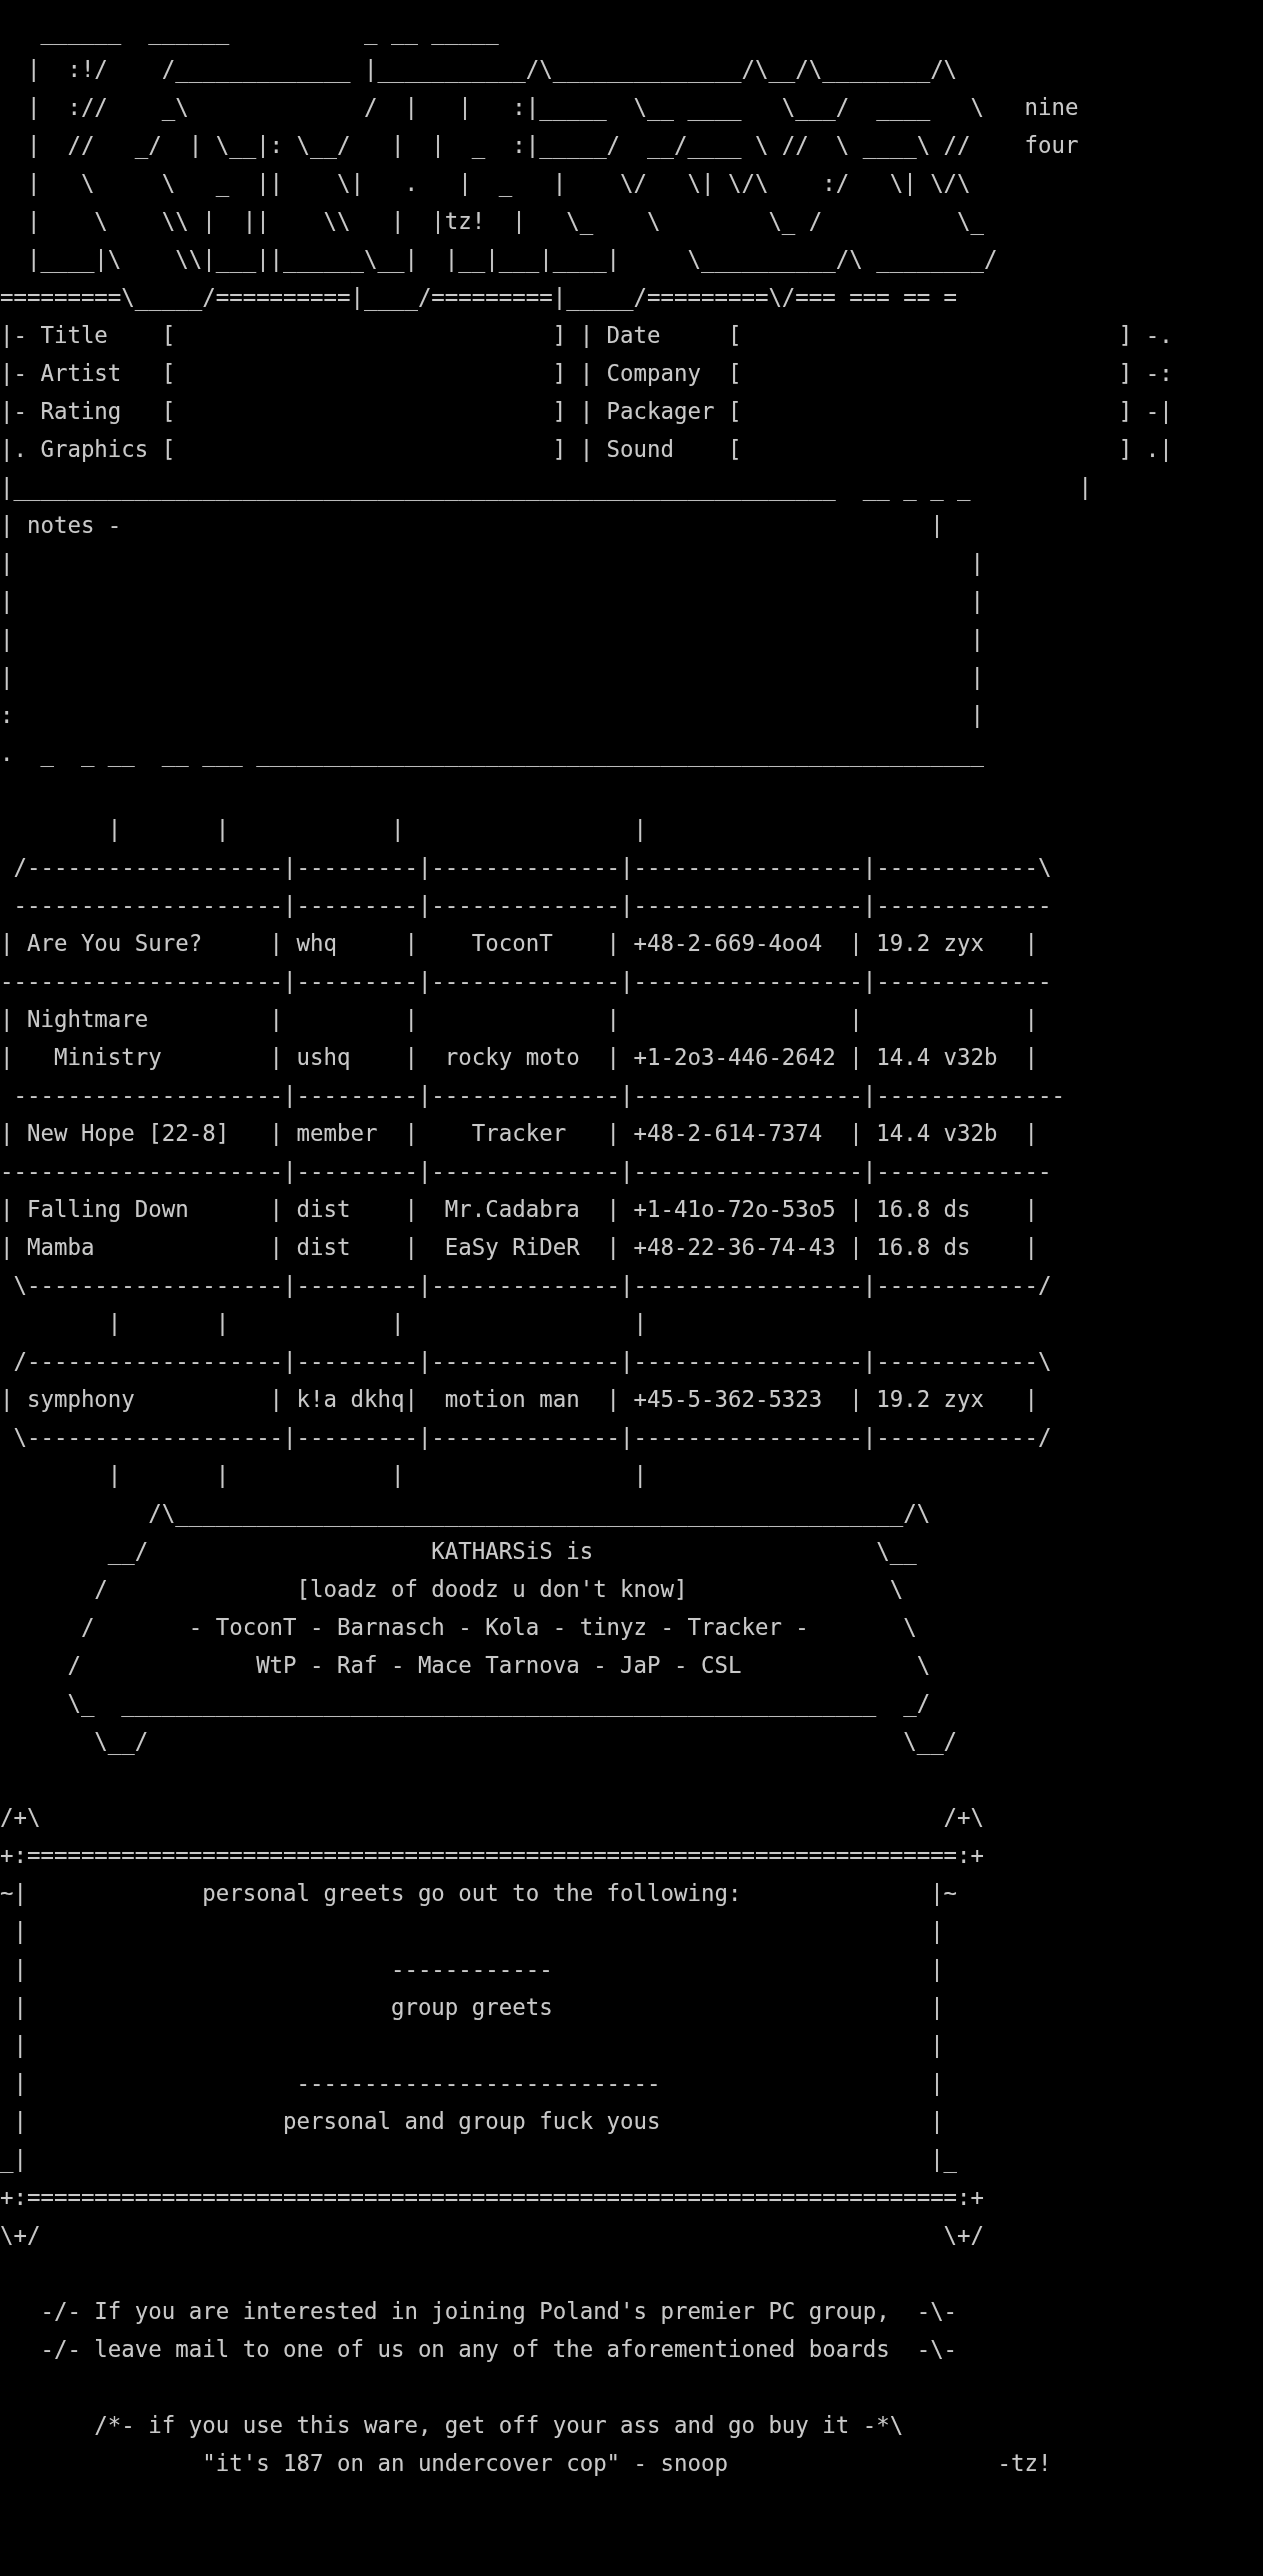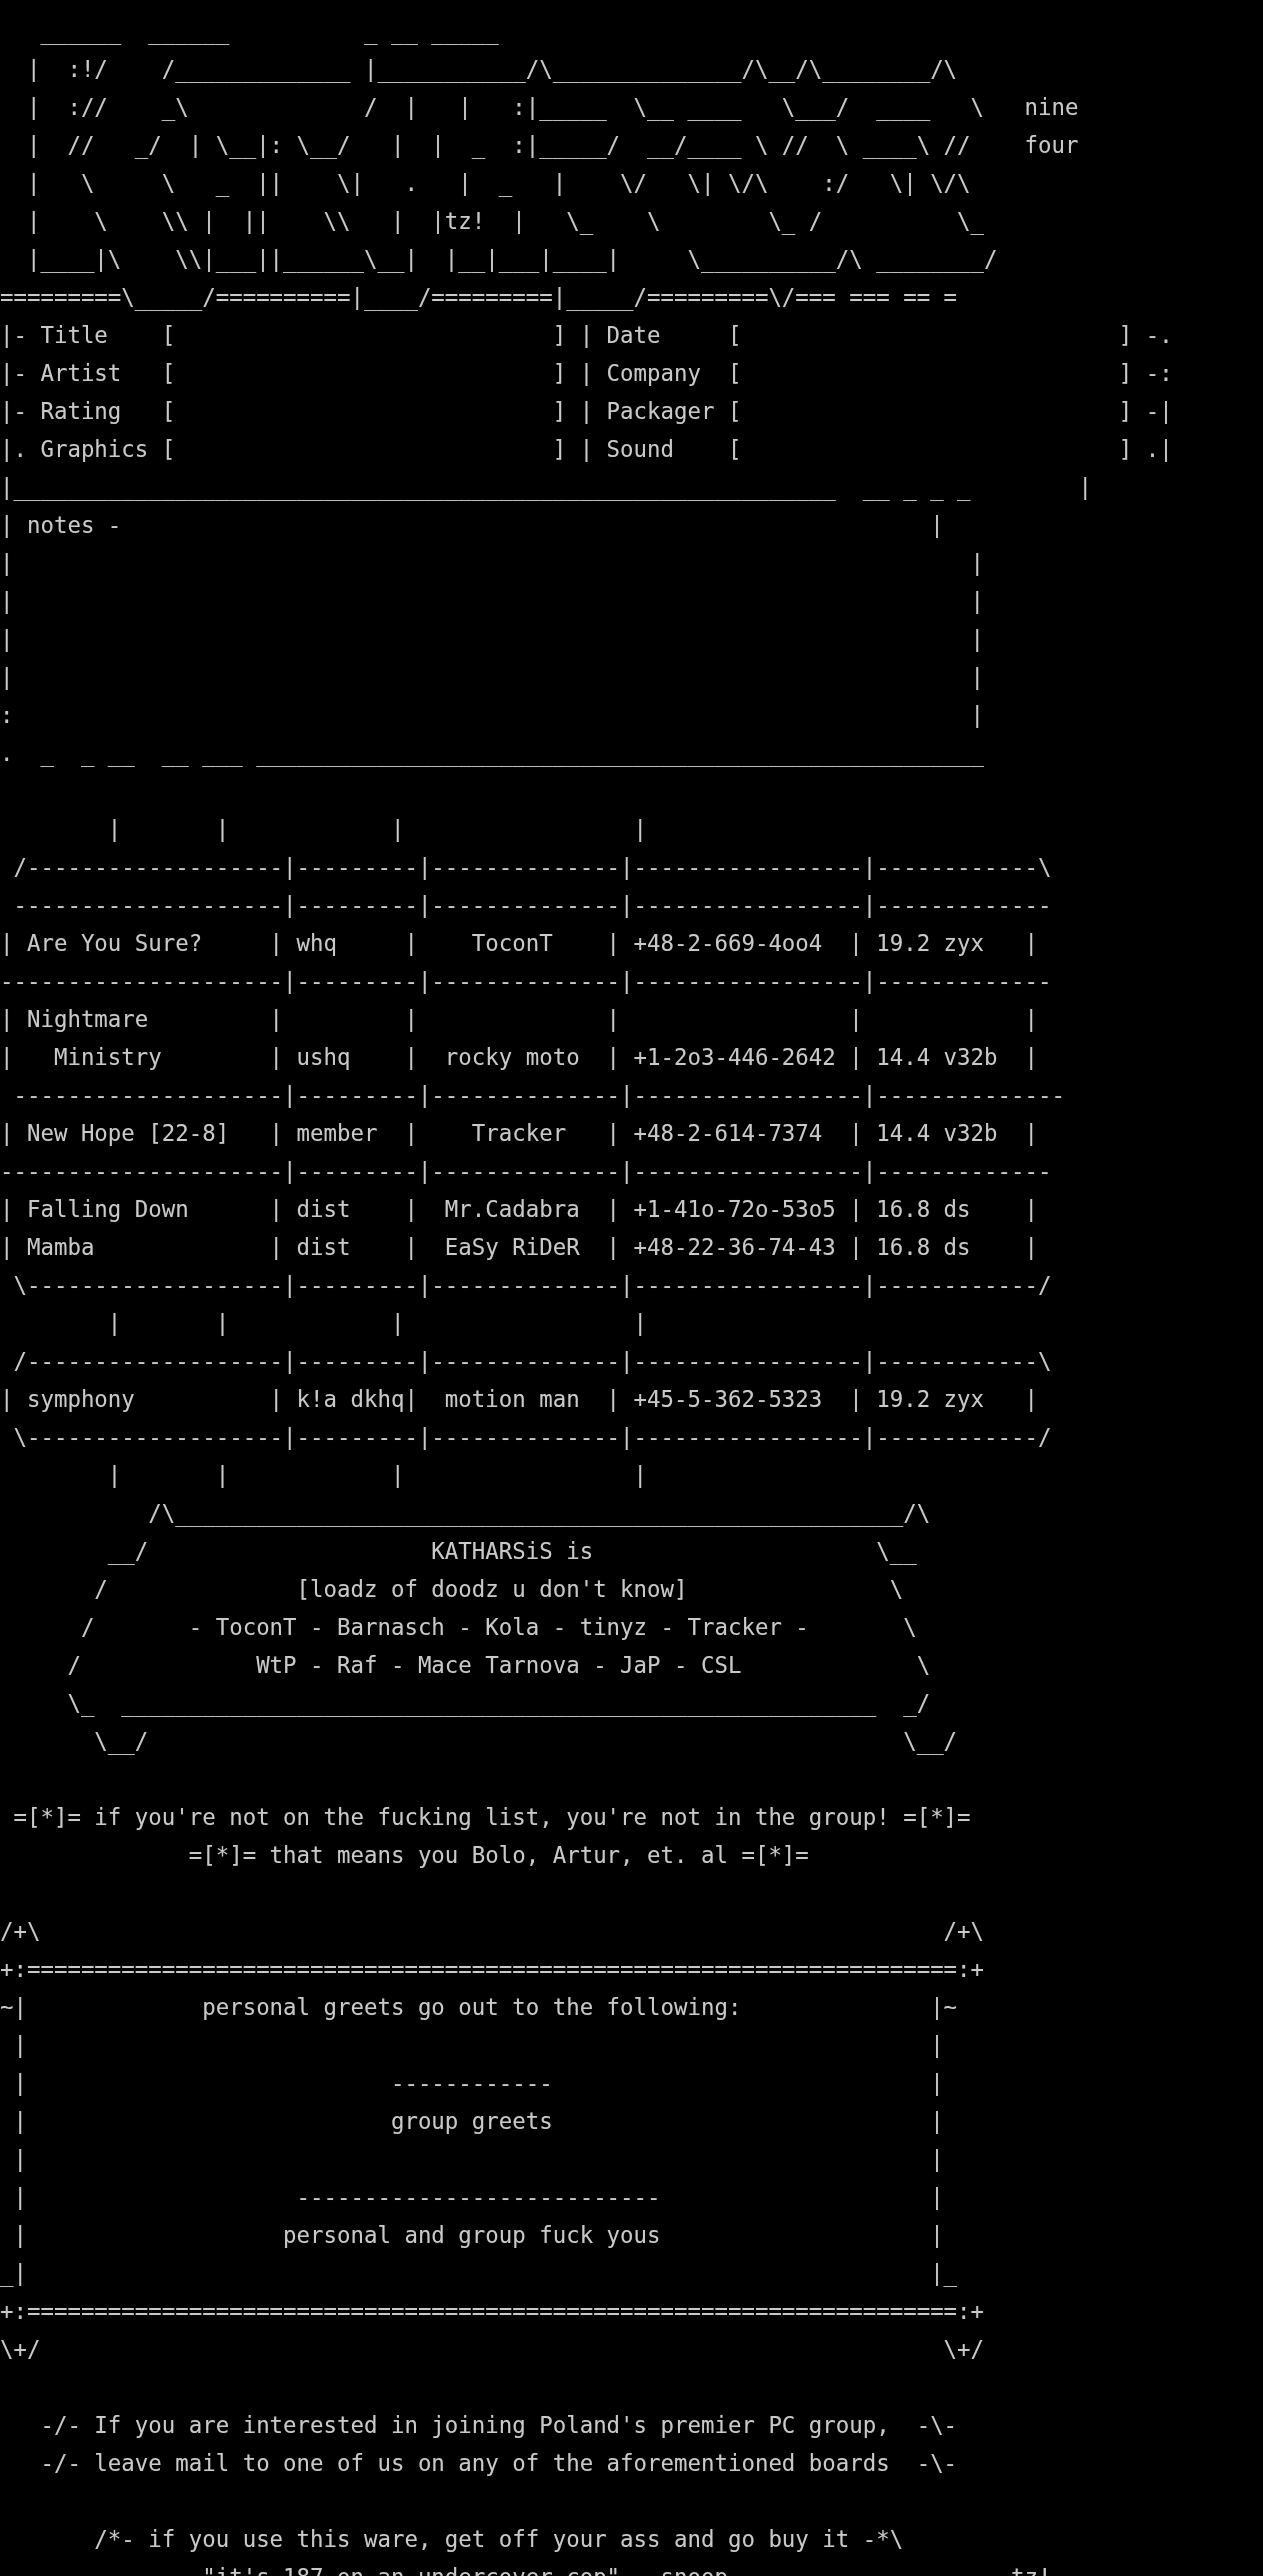--- a/index.html
+++ b/index.html
@@ -78,23 +78,20 @@
  \-------------------|---------|--------------|-----------------|------------/
         |       |            |                 |
 </span><span class="block">           /\______________________________________________________/\
         __/                     KATHARSiS is                     \__
        /              [loadz of doodz u don't know]               \
       /       - ToconT - Barnasch - Kola - tinyz - Tracker -       \
      /             WtP - Raf - Mace Tarnova - JaP - CSL             \
      \_  ________________________________________________________  _/
        \__/                                                        \__/
 </span><span class="block">
- =[*]= if you're not on the fucking list, you're not in the group! =[*]=  
-              =[*]= that means you Bolo, Artur, et. al =[*]=              
-</span><span class="block">
 /+\                                                                   /+\
 +:=====================================================================:+
 ~|             personal greets go out to the following:              |~
  |                                                                   |
  |                           ------------                            |
  |                           group greets                            |
  |                                                                   |
  |                    ---------------------------                    |
  |                   personal and group fuck yous                    |
 _|                                                                   |_

